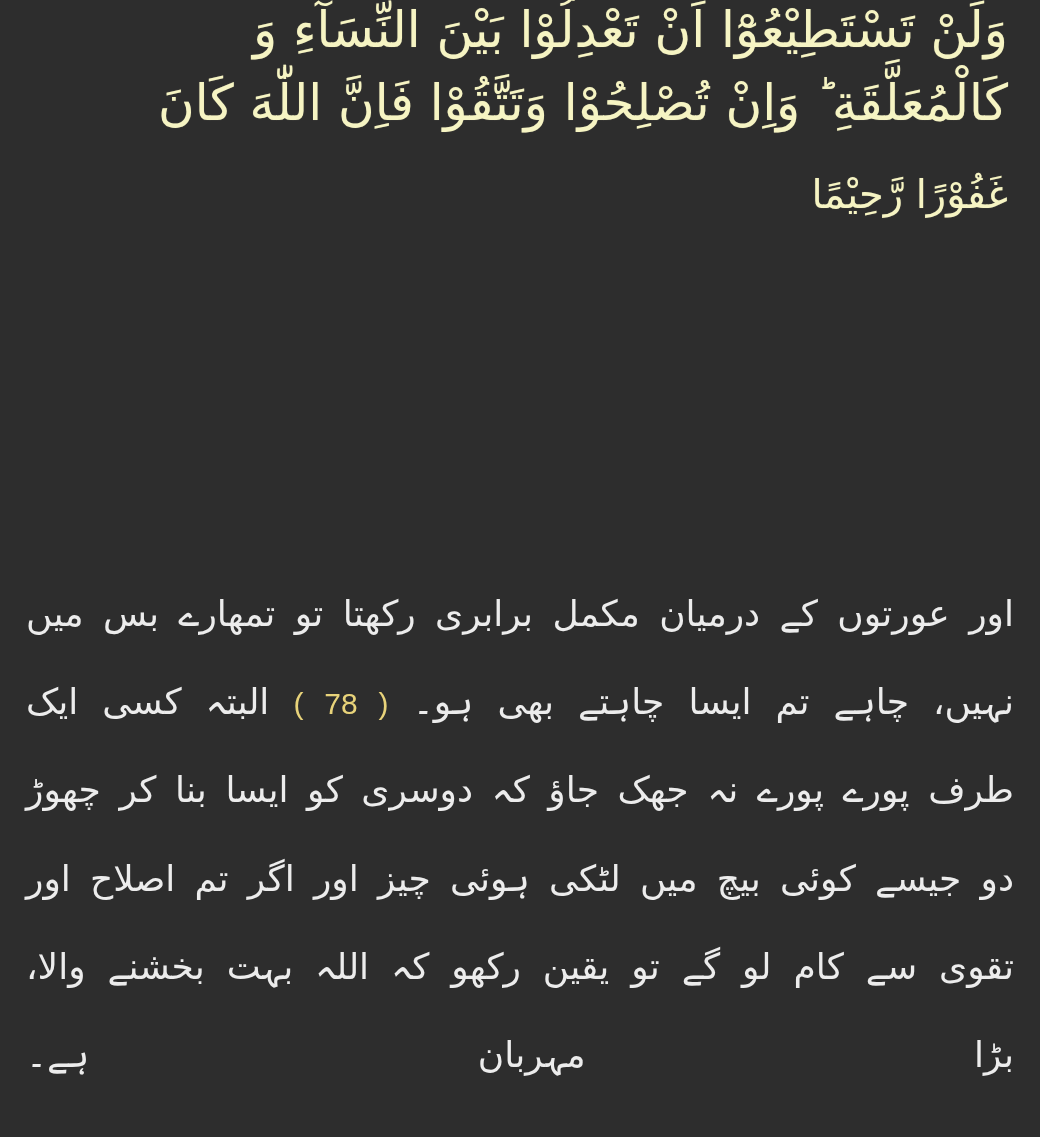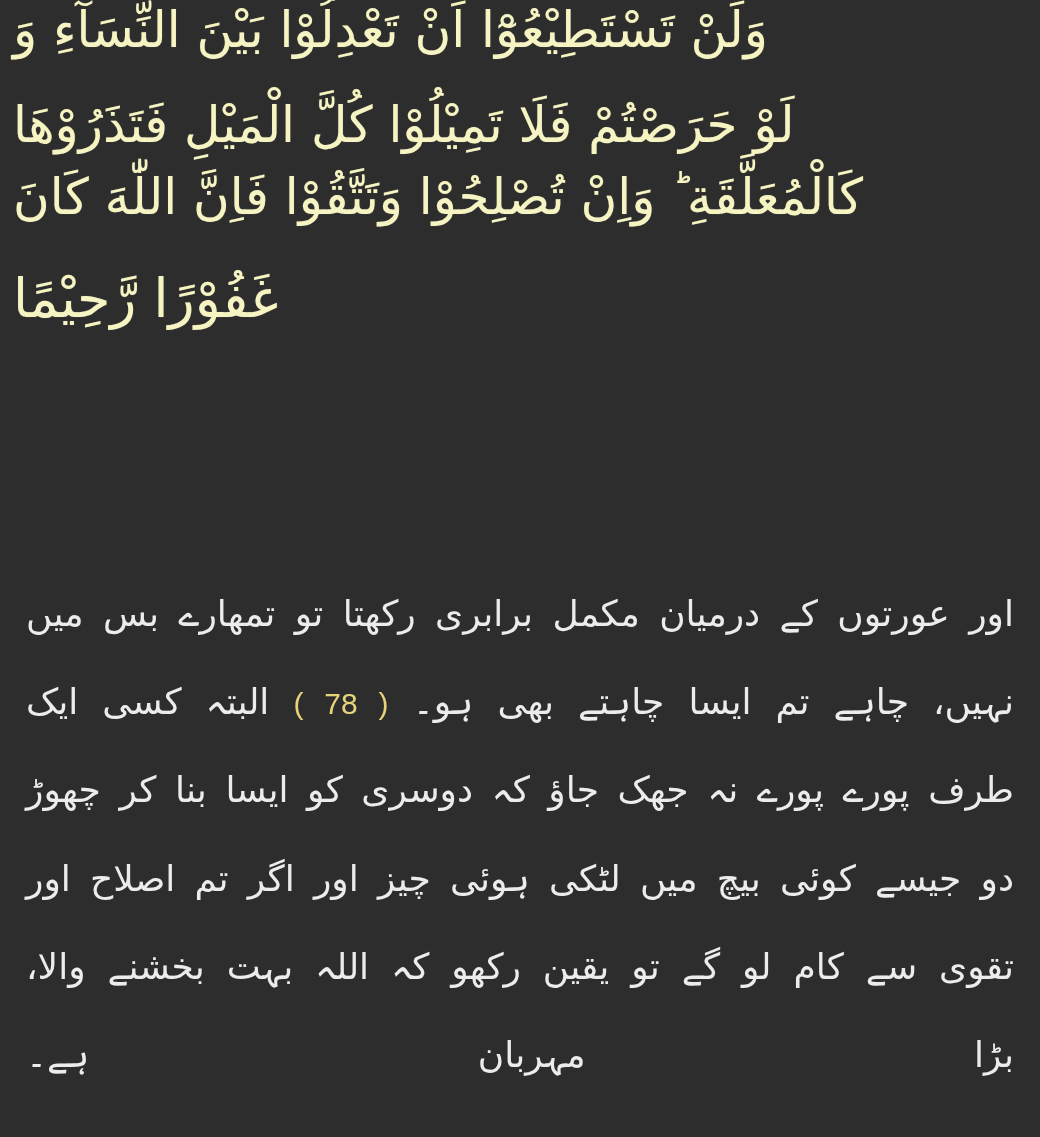--- a/index.html
+++ b/index.html
@@ -17,43 +17,43 @@
     position: relative;
     width: 1040px;
     height: 1137px;
     background: #2d2d2d;
     display: flex;
     flex-direction: column;
   }
   
   .arabic-block {
     direction: rtl;
-    text-align: left;
+    text-align: right;
     color: #f5f3c0;
-    padding: 0 13px;
+    padding: 0 32px;
     box-sizing: border-box;
     height: 548px;
     display: flex;
     flex-direction: column;
     justify-content: flex-start;
     overflow: hidden;
   }
   .arabic-line {
     font-family: "DejaVu Sans", sans-serif;
     font-size: 52px;
     line-height: 1.45;
     letter-spacing: 0px;
     white-space: nowrap;
     color: #f6f4c3;
     text-shadow: 0 0 1px rgba(246,244,195,0.35);
   }
   .arabic-line.l1 { font-size: 50px; margin-top: -6px; }
   .arabic-line.l2 { font-size: 50px; margin-top: 22px; }
   .arabic-line.l3 { font-size: 50px; }
-  .arabic-line.l4 { font-size: 54px; margin-top: 26px; }
+  .arabic-line.l4 { font-size: 40px; margin-top: 26px; }
 
   
   .divider-row {
     position: relative;
     height: 46px;
     display: flex;
     align-items: center;
     justify-content: center;
   }
   .divider-line {
@@ -96,21 +96,20 @@
     font-size: 30px;
   }
 </style>
 </head>
 <body>
 
 <div class="page">
 
   <div class="arabic-block">
     <div class="arabic-line l1">وَلَنْ تَسْتَطِيْعُوْٓا اَنْ تَعْدِلُوْا بَيْنَ النِّسَآءِ وَ</div>
-    <div class="arabic-line l2">لَوْ حَرَصْتُمْ فَلَا تَمِيْلُوْا كُلَّ الْمَيْلِ فَتَذَرُوْهَا</div>
     <div class="arabic-line l3">كَالْمُعَلَّقَةِ ؕ وَاِنْ تُصْلِحُوْا وَتَتَّقُوْا فَاِنَّ اللّٰهَ كَانَ</div>
     <div class="arabic-line l4">غَفُوْرًا رَّحِيْمًا</div>
   </div>
 
 
   <div class="urdu-block">
     <span>اور عورتوں کے درمیان مکمل برابری رکھتا تو تمھارے بس میں نہیں، چاہے تم ایسا چاہتے بھی ہو۔</span>
     <span class="ayah-marker">( 78 )</span>
     <span>البتہ کسی ایک طرف پورے پورے نہ جھک جاؤ کہ دوسری کو ایسا بنا کر چھوڑ دو جیسے کوئی بیچ میں لٹکی ہوئی چیز اور اگر تم اصلاح اور تقوی سے کام لو گے تو یقین رکھو کہ اللہ بہت بخشنے والا، بڑا مہربان ہے۔</span>
   </div>

